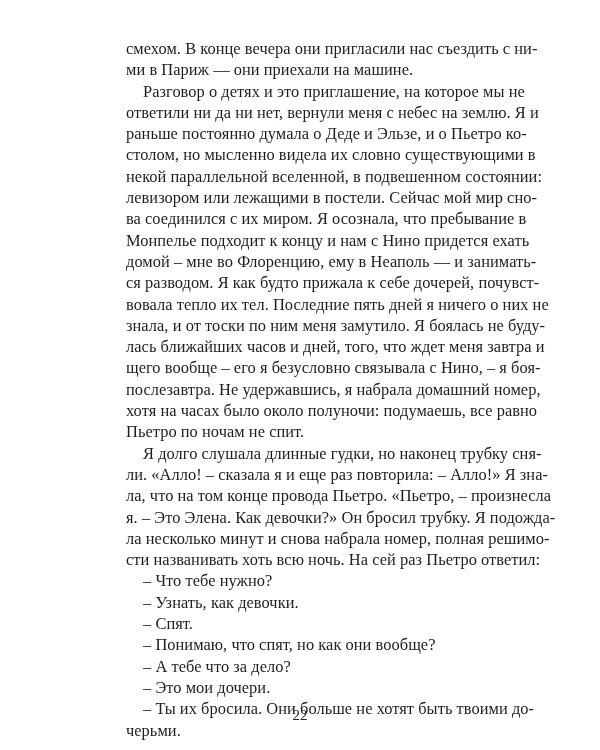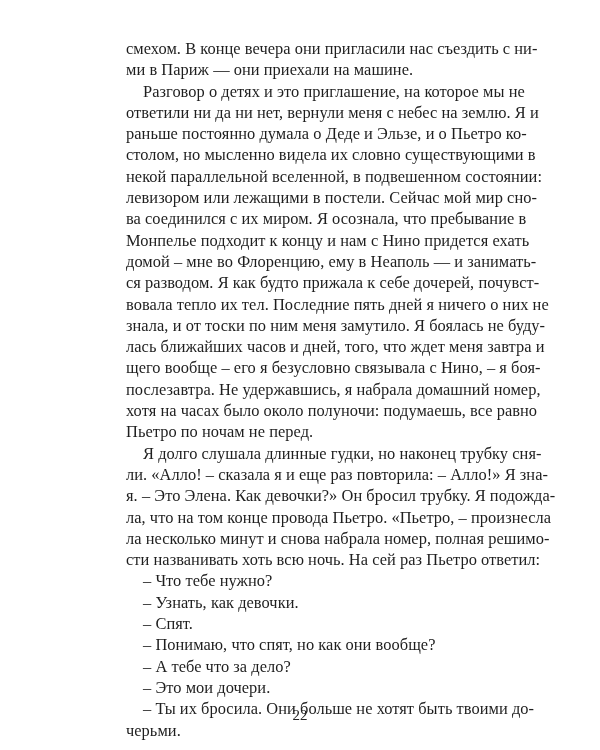--- a/index.html
+++ b/index.html
@@ -68,25 +68,25 @@
       <div class="line">ва соединился с их миром. Я осознала, что пребывание в</div>
       <div class="line">Монпелье подходит к концу и нам с Нино придется ехать</div>
       <div class="line">домой – мне во Флоренцию, ему в Неаполь — и занимать-</div>
       <div class="line">ся разводом. Я как будто прижала к себе дочерей, почувст-</div>
       <div class="line">вовала тепло их тел. Последние пять дней я ничего о них не</div>
       <div class="line">знала, и от тоски по ним меня замутило. Я боялась не буду-</div>
       <div class="line">лась ближайших часов и дней, того, что ждет меня завтра и</div>
       <div class="line">щего вообще – его я безусловно связывала с Нино, – я боя-</div>
       <div class="line">послезавтра. Не удержавшись, я набрала домашний номер,</div>
       <div class="line">хотя на часах было около полуночи: подумаешь, все равно</div>
-      <div class="line last">Пьетро по ночам не перед.</div>
+      <div class="line last">Пьетро по ночам не спит.</div>
       <div class="line indent">Я долго слушала длинные гудки, но наконец трубку сня-</div>
       <div class="line">ли. «Алло! – сказала я и еще раз повторила: – Алло!» Я зна-</div>
+      <div class="line">ла, что на том конце провода Пьетро. «Пьетро, – произнесла</div>
       <div class="line">я. – Это Элена. Как девочки?» Он бросил трубку. Я подожда-</div>
-      <div class="line">ла, что на том конце провода Пьетро. «Пьетро, – произнесла</div>
       <div class="line">ла несколько минут и снова набрала номер, полная решимо-</div>
       <div class="line">сти названивать хоть всю ночь. На сей раз Пьетро ответил:</div>
       <div class="line indent last">– Что тебе нужно?</div>
       <div class="line indent last">– Узнать, как девочки.</div>
       <div class="line indent last">– Спят.</div>
       <div class="line indent last">– Понимаю, что спят, но как они вообще?</div>
       <div class="line indent last">– А тебе что за дело?</div>
       <div class="line indent last">– Это мои дочери.</div>
       <div class="line indent">– Ты их бросила. Они больше не хотят быть твоими до-</div>
       <div class="line last">черьми.</div>

